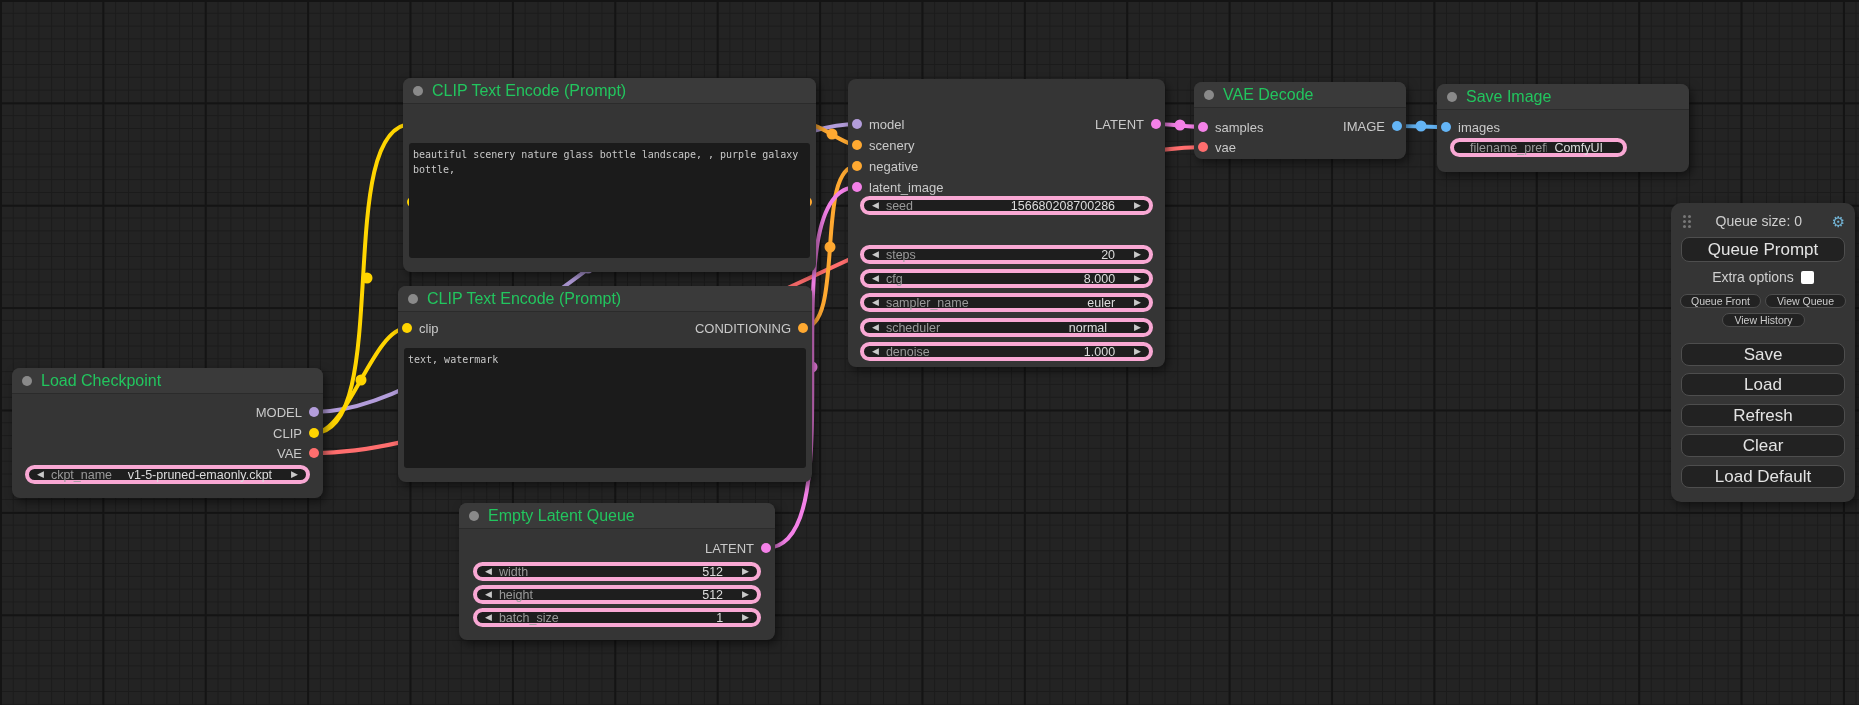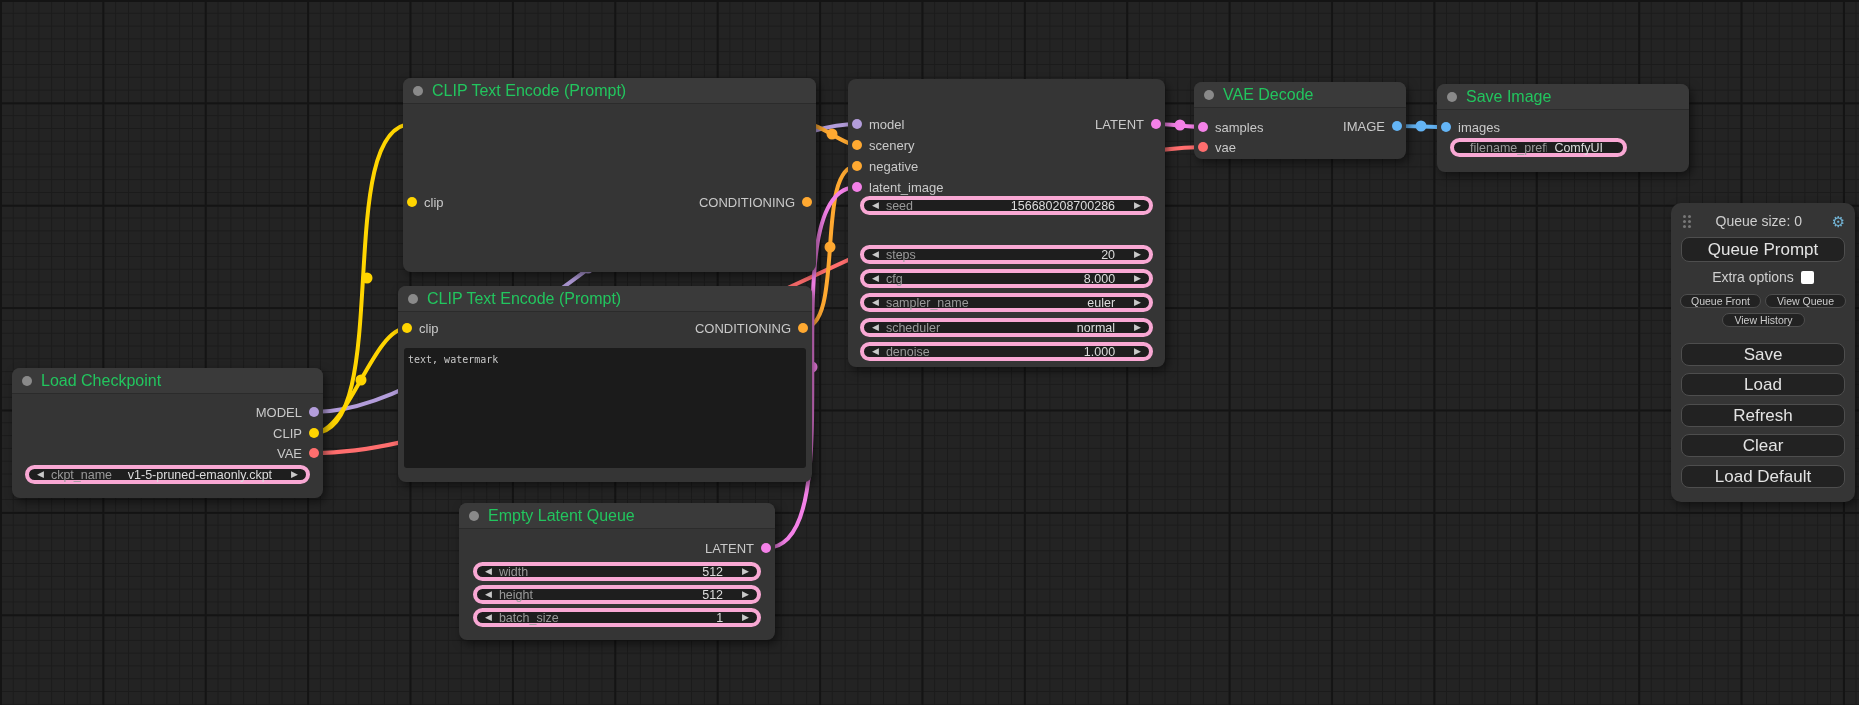--- a/index.html
+++ b/index.html
@@ -115,20 +115,21 @@
     <span class="ttext">CLIP Text Encode (Prompt)</span>
   </div>
   <div class="port in" style="top:114px;">
     <span class="pdot" style="background-color: rgb(255, 213, 0);"></span>
     <span class="plabel">clip</span>
   </div>
   <div class="port out" style="top:114px;">
     <span class="pdot" style="background-color: rgb(255, 169, 49);"></span>
     <span class="plabel">CONDITIONING</span>
   </div>
+  <div class="prompt" style="left:6px;top:65px;width:401px;height:115px;">beautiful scenery nature glass bottle landscape, , purple galaxy bottle,</div>
 </div>
 
 <div class="node" style="left:398px;top:286px;width:414px;height:196px;">
   <div class="node-title">
     <span class="tdot" style="background-color: rgb(138, 138, 138);"></span>
     <span class="ttext">CLIP Text Encode (Prompt)</span>
   </div>
   <div class="port in" style="top:32px;">
     <span class="pdot" style="background-color: rgb(255, 213, 0);"></span>
     <span class="plabel">clip</span>
@@ -210,21 +211,21 @@
   </div>
   <div class="widget" style="left:12px;top:214px;width:293px;">
     <span class="warr">◀</span>
     <span class="wl">sampler_name</span>
     <span class="wv" style="margin-right:12px;">euler</span>
     <span class="warr">▶</span>
   </div>
   <div class="widget" style="left:12px;top:239px;width:293px;">
     <span class="warr">◀</span>
     <span class="wl">scheduler</span>
-    <span class="wv" style="margin-right:12px;">normal</span>
+    <span class="wv" style="margin-right:20px;">normal</span>
     <span class="warr">▶</span>
   </div>
   <div class="widget" style="left:12px;top:263px;width:293px;">
     <span class="warr">◀</span>
     <span class="wl">denoise</span>
     <span class="wv" style="margin-right:12px;">1.000</span>
     <span class="warr">▶</span>
   </div>
 </div>
 

